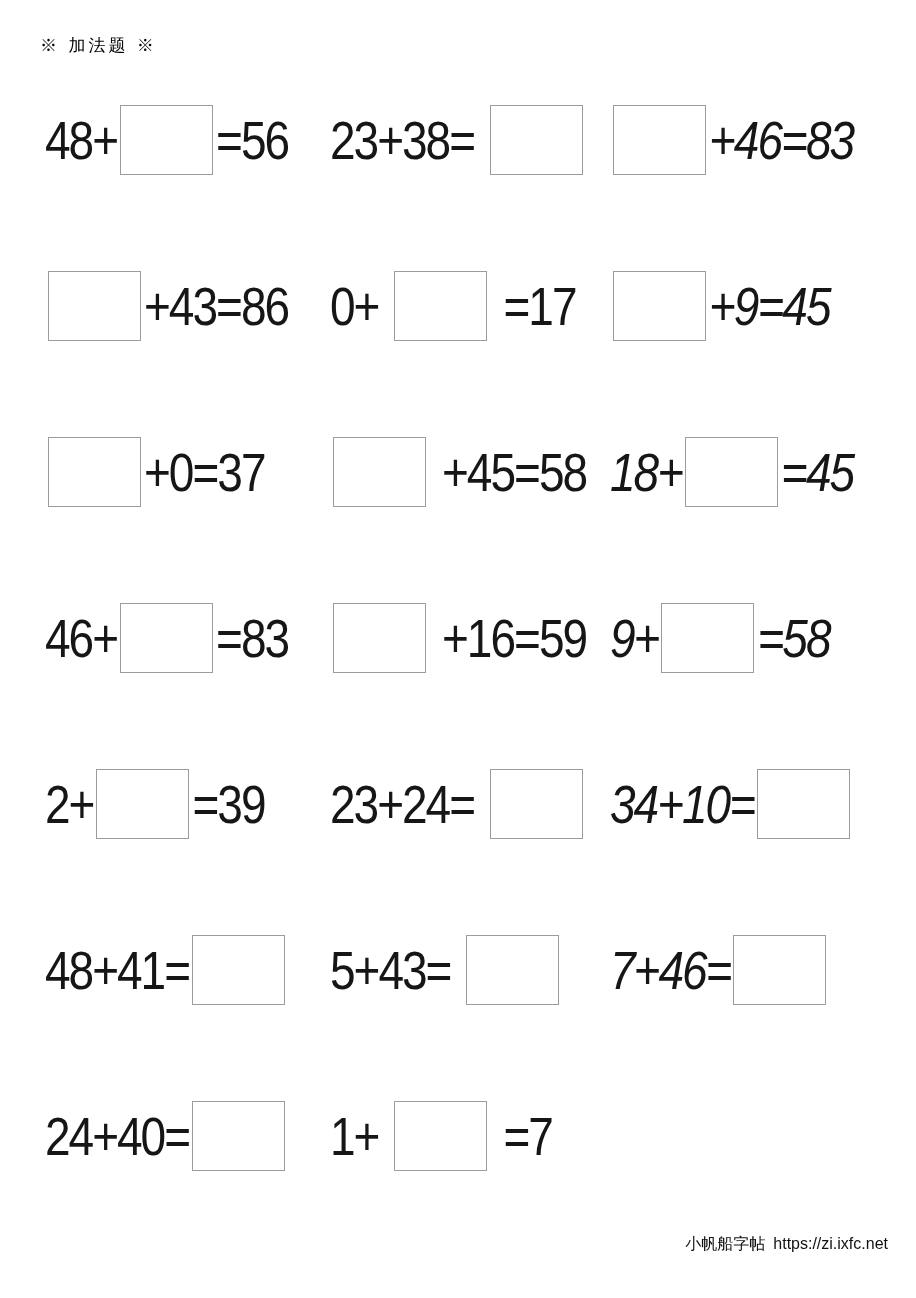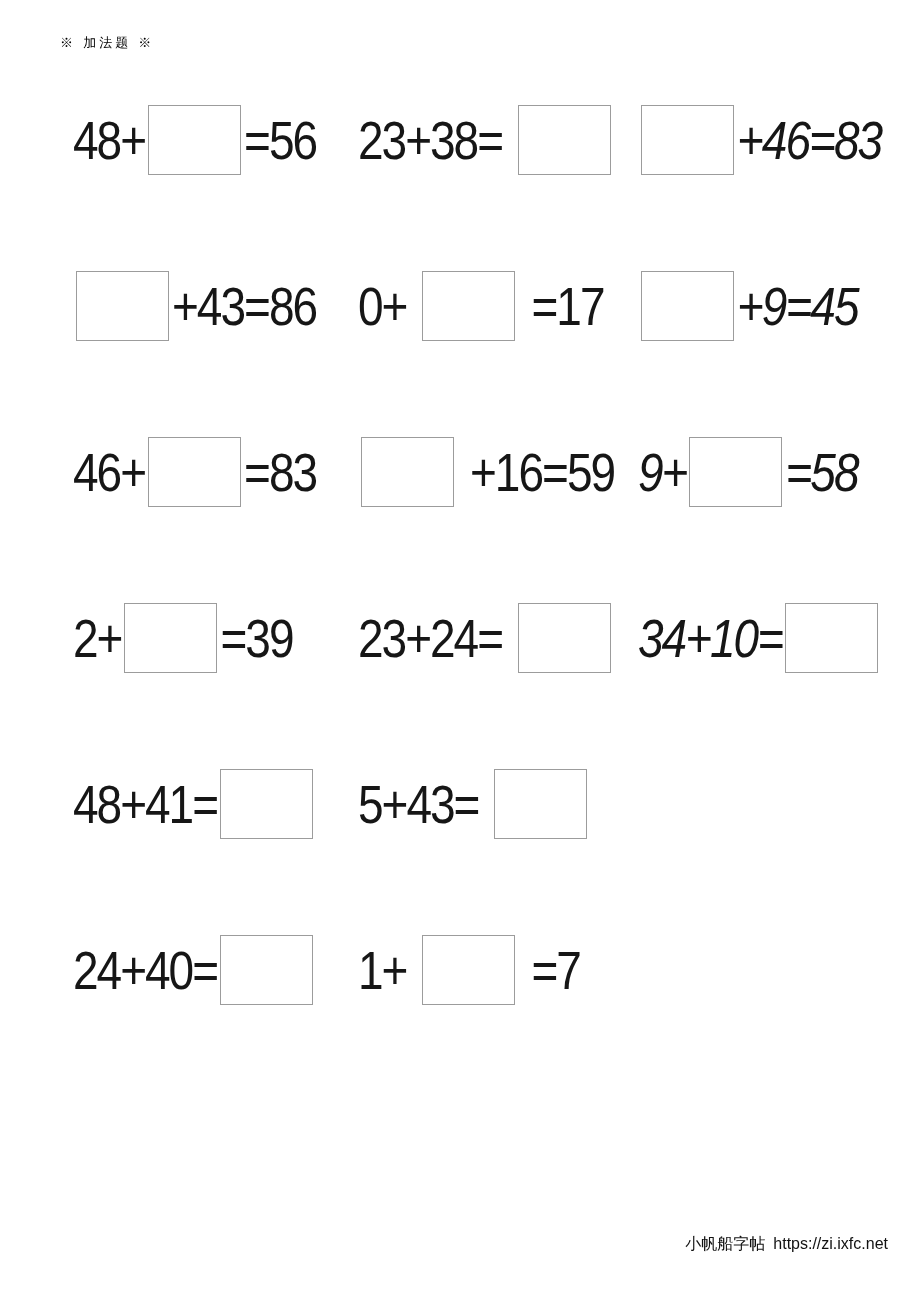--- a/index.html
+++ b/index.html
@@ -13,42 +13,41 @@
     position: relative;
     overflow: hidden;
     font-family: "Liberation Sans", sans-serif;
     color: #161616;
   }
   .title {
     position: absolute;
     top: 34px;
     left: 40px;
     font-family: "DejaVu Serif", serif;
-    font-size: 13px;
+    font-size: 17px;
     letter-spacing: 3px;
     color: #000000;
     white-space: pre;
-    margin-left: 20px;
   }
   .problems {
     position: absolute;
     top: 57px;
     left: 45px;
     right: 0;
   }
   .row {
     display: flex;
     height: 166px;
     align-items: center;
   }
   .cell {
     display: flex;
     align-items: center;
   }
-  .cell:nth-child(1) { width: 285px; margin-left: 28px; }
+  .cell:nth-child(1) { width: 285px; }
   .cell:nth-child(2) { width: 280px; gap: 13px; }
   .cell:nth-child(3) { flex: 1; font-style: italic; }
   .expr {
     display: inline-block;
     font-family: "Liberation Sans", sans-serif;
     font-size: 46px;
     font-weight: 400;
     letter-spacing: -2px;
     transform: scaleY(1.18);
     transform-origin: center;
@@ -111,20 +110,35 @@
           <div class="abox"></div>
           <span class="expr">=17</span>
         </div>
         <div class="cell">
           <div class="abox"></div>
           <span class="expr">+9=45</span>
         </div>
       </div>
       <div class="row">
         <div class="cell">
+          <div class="abox"></div>
+          <span class="expr">+0=37</span>
+        </div>
+        <div class="cell">
+          <div class="abox"></div>
+          <span class="expr">+45=58</span>
+        </div>
+        <div class="cell">
+          <span class="expr">18+</span>
+          <div class="abox"></div>
+          <span class="expr">=45</span>
+        </div>
+      </div>
+      <div class="row">
+        <div class="cell">
           <span class="expr">46+</span>
           <div class="abox"></div>
           <span class="expr">=83</span>
         </div>
         <div class="cell">
           <div class="abox"></div>
           <span class="expr">+16=59</span>
         </div>
         <div class="cell">
           <span class="expr">9+</span>
@@ -149,20 +163,24 @@
       </div>
       <div class="row">
         <div class="cell">
           <span class="expr">48+41=</span>
           <div class="abox"></div>
         </div>
         <div class="cell">
           <span class="expr">5+43=</span>
           <div class="abox"></div>
         </div>
+        <div class="cell">
+          <span class="expr">7+46=</span>
+          <div class="abox"></div>
+        </div>
       </div>
       <div class="row">
         <div class="cell">
           <span class="expr">24+40=</span>
           <div class="abox"></div>
         </div>
         <div class="cell">
           <span class="expr">1+</span>
           <div class="abox"></div>
           <span class="expr">=7</span>

